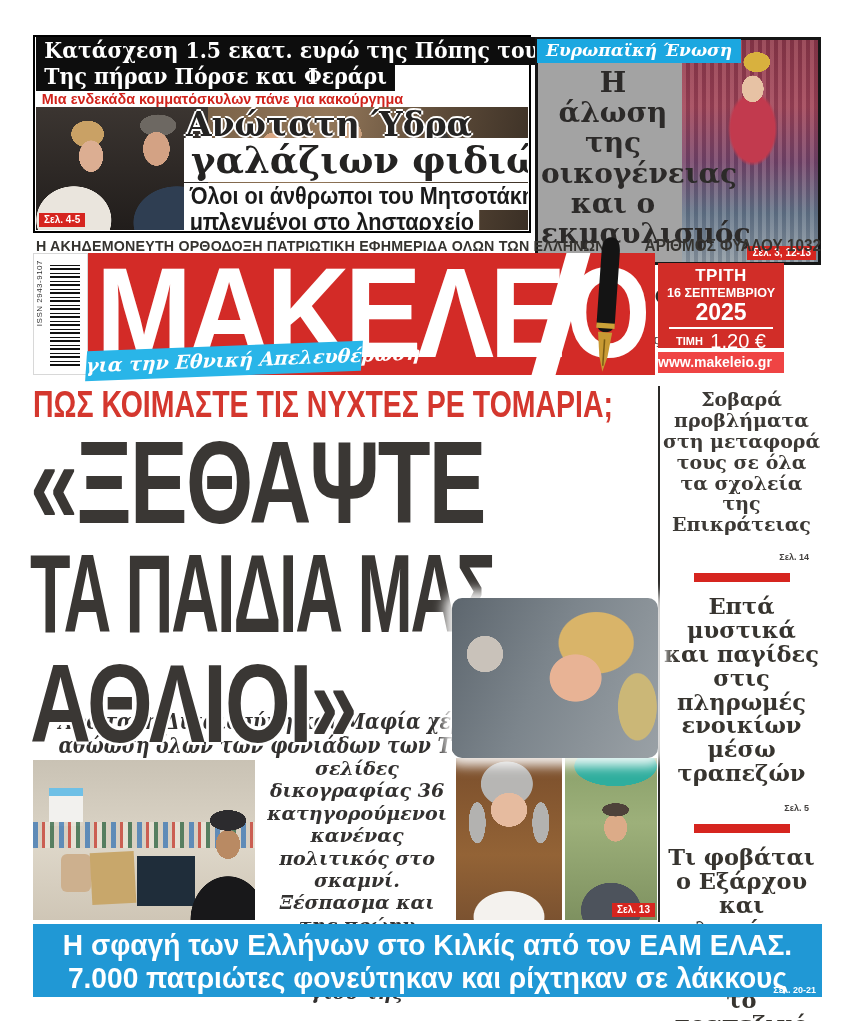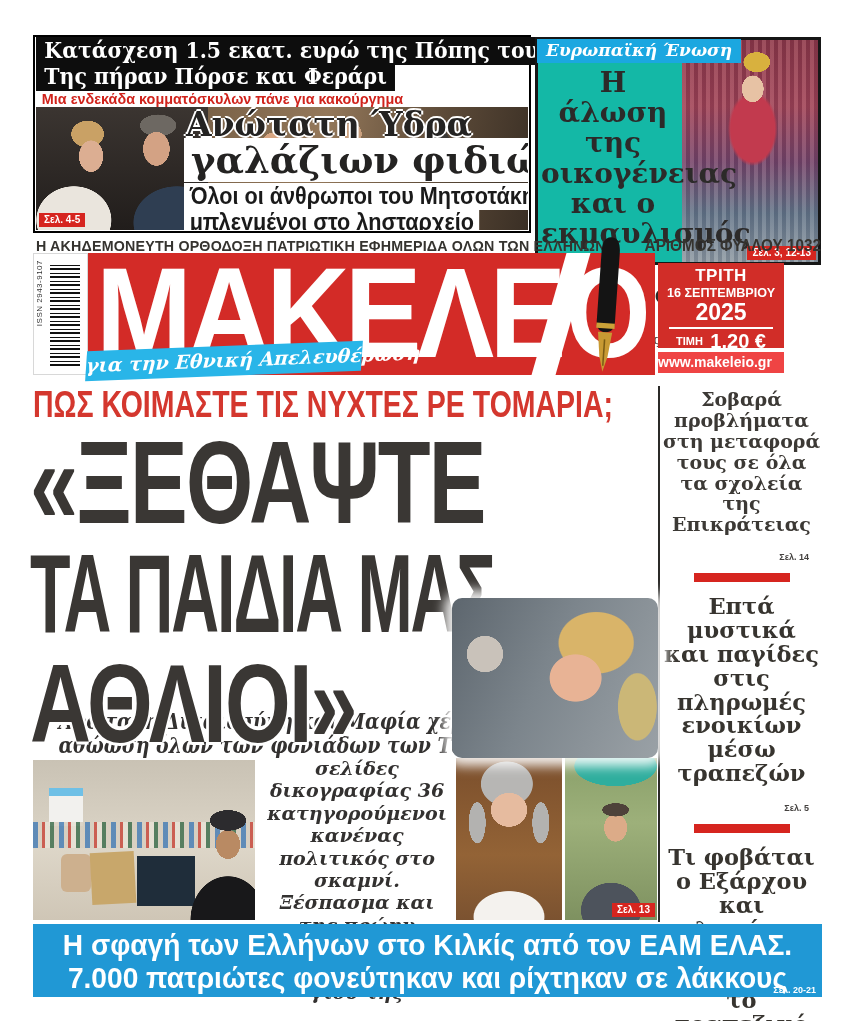--- a/index.html
+++ b/index.html
@@ -42,21 +42,21 @@
           font-size:23px;white-space:nowrap;transform:scaleX(.94);transform-origin:left top;
           padding:0 6px;}
   .tl-sub1{top:76px;}
   .tl-sub2{top:102px;}
   .pageref{background:#d6251f;color:#fff;font-size:10px;font-weight:bold;padding:1px 5px;
            line-height:12px;}
   .tl-ref{position:absolute;left:3px;bottom:3px;}
 
   
   .tr-box{position:absolute;left:535px;top:37px;width:286px;height:228px;border:3px solid #161616;
-          box-sizing:border-box;background:#14b8a6;}
+          box-sizing:border-box;background:#a3a3a3;}
   .tr-tag{position:absolute;left:-1px;top:-1px;background:#1ba7e0;color:#fff;z-index:2;
           font-family:"DejaVu Serif",serif;font-style:italic;font-weight:bold;font-size:17px;
           padding:1px 9px 3px;white-space:nowrap;}
   .tr-img{position:absolute;right:0;top:0;width:136px;height:100%;
       background:
         radial-gradient(24px 18px at 55% 10%, #d8b13e 55%, rgba(0,0,0,0) 56%),
         radial-gradient(18px 22px at 52% 22%, #e7c2a4 60%, rgba(0,0,0,0) 61%),
         radial-gradient(40px 60px at 52% 40%, #c23a4e 55%, rgba(0,0,0,0) 62%),
         repeating-linear-gradient(90deg, rgba(215,228,238,.22) 0 4px, rgba(80,100,125,.22) 4px 8px),
         linear-gradient(180deg,#8c2434 0%,#a03043 30%,#70335a 55%,#5c6b7e 78%,#8b949b 100%);}
@@ -92,21 +92,21 @@
           transform:rotate(-2.2deg) skewX(-6deg);z-index:7;text-align:center;color:#fff;
           font-family:"DejaVu Serif",serif;font-style:italic;font-weight:bold;font-size:19px;
           line-height:29px;white-space:nowrap;}
   .date-box{position:absolute;left:658px;top:263px;width:126px;height:85px;background:#d12d28;
             color:#fff;text-align:center;}
   .db-day{font-size:17px;font-weight:900;margin-top:3px;letter-spacing:.5px;}
   .db-date{font-size:13px;font-weight:900;transform:scaleX(.97);margin-top:-1px;}
   .db-year{font-size:23px;font-weight:900;line-height:1;margin-top:1px;}
   .db-rule{width:104px;height:2px;background:#fff;margin:3px auto 1px;}
   .db-price-label{font-size:11px;font-weight:900;vertical-align:3px;}
-  .db-price{font-size:20px;font-weight:700;margin-left:3px;}
+  .db-price{font-size:20px;font-weight:400;margin-left:3px;}
   .site-box{position:absolute;left:658px;top:352px;width:126px;height:21px;background:#ef4444;
             color:#fff;font-weight:bold;font-size:14px;line-height:20px;}
 
   
   .kicker{position:absolute;left:33px;top:384px;font-size:37px;font-weight:900;color:#d4372e;
           white-space:nowrap;transform:scaleX(.77);transform-origin:left top;}
   .hl{position:absolute;left:30px;color:#3a3734;font-weight:900;white-space:nowrap;line-height:1;
       transform-origin:left top;
       text-shadow:-3px 0 0 #fff,3px 0 0 #fff,0 -3px 0 #fff,0 3px 0 #fff;}
   .hl1{top:424px;font-size:96px;letter-spacing:-2px;transform:scale(.9,1.22);}

